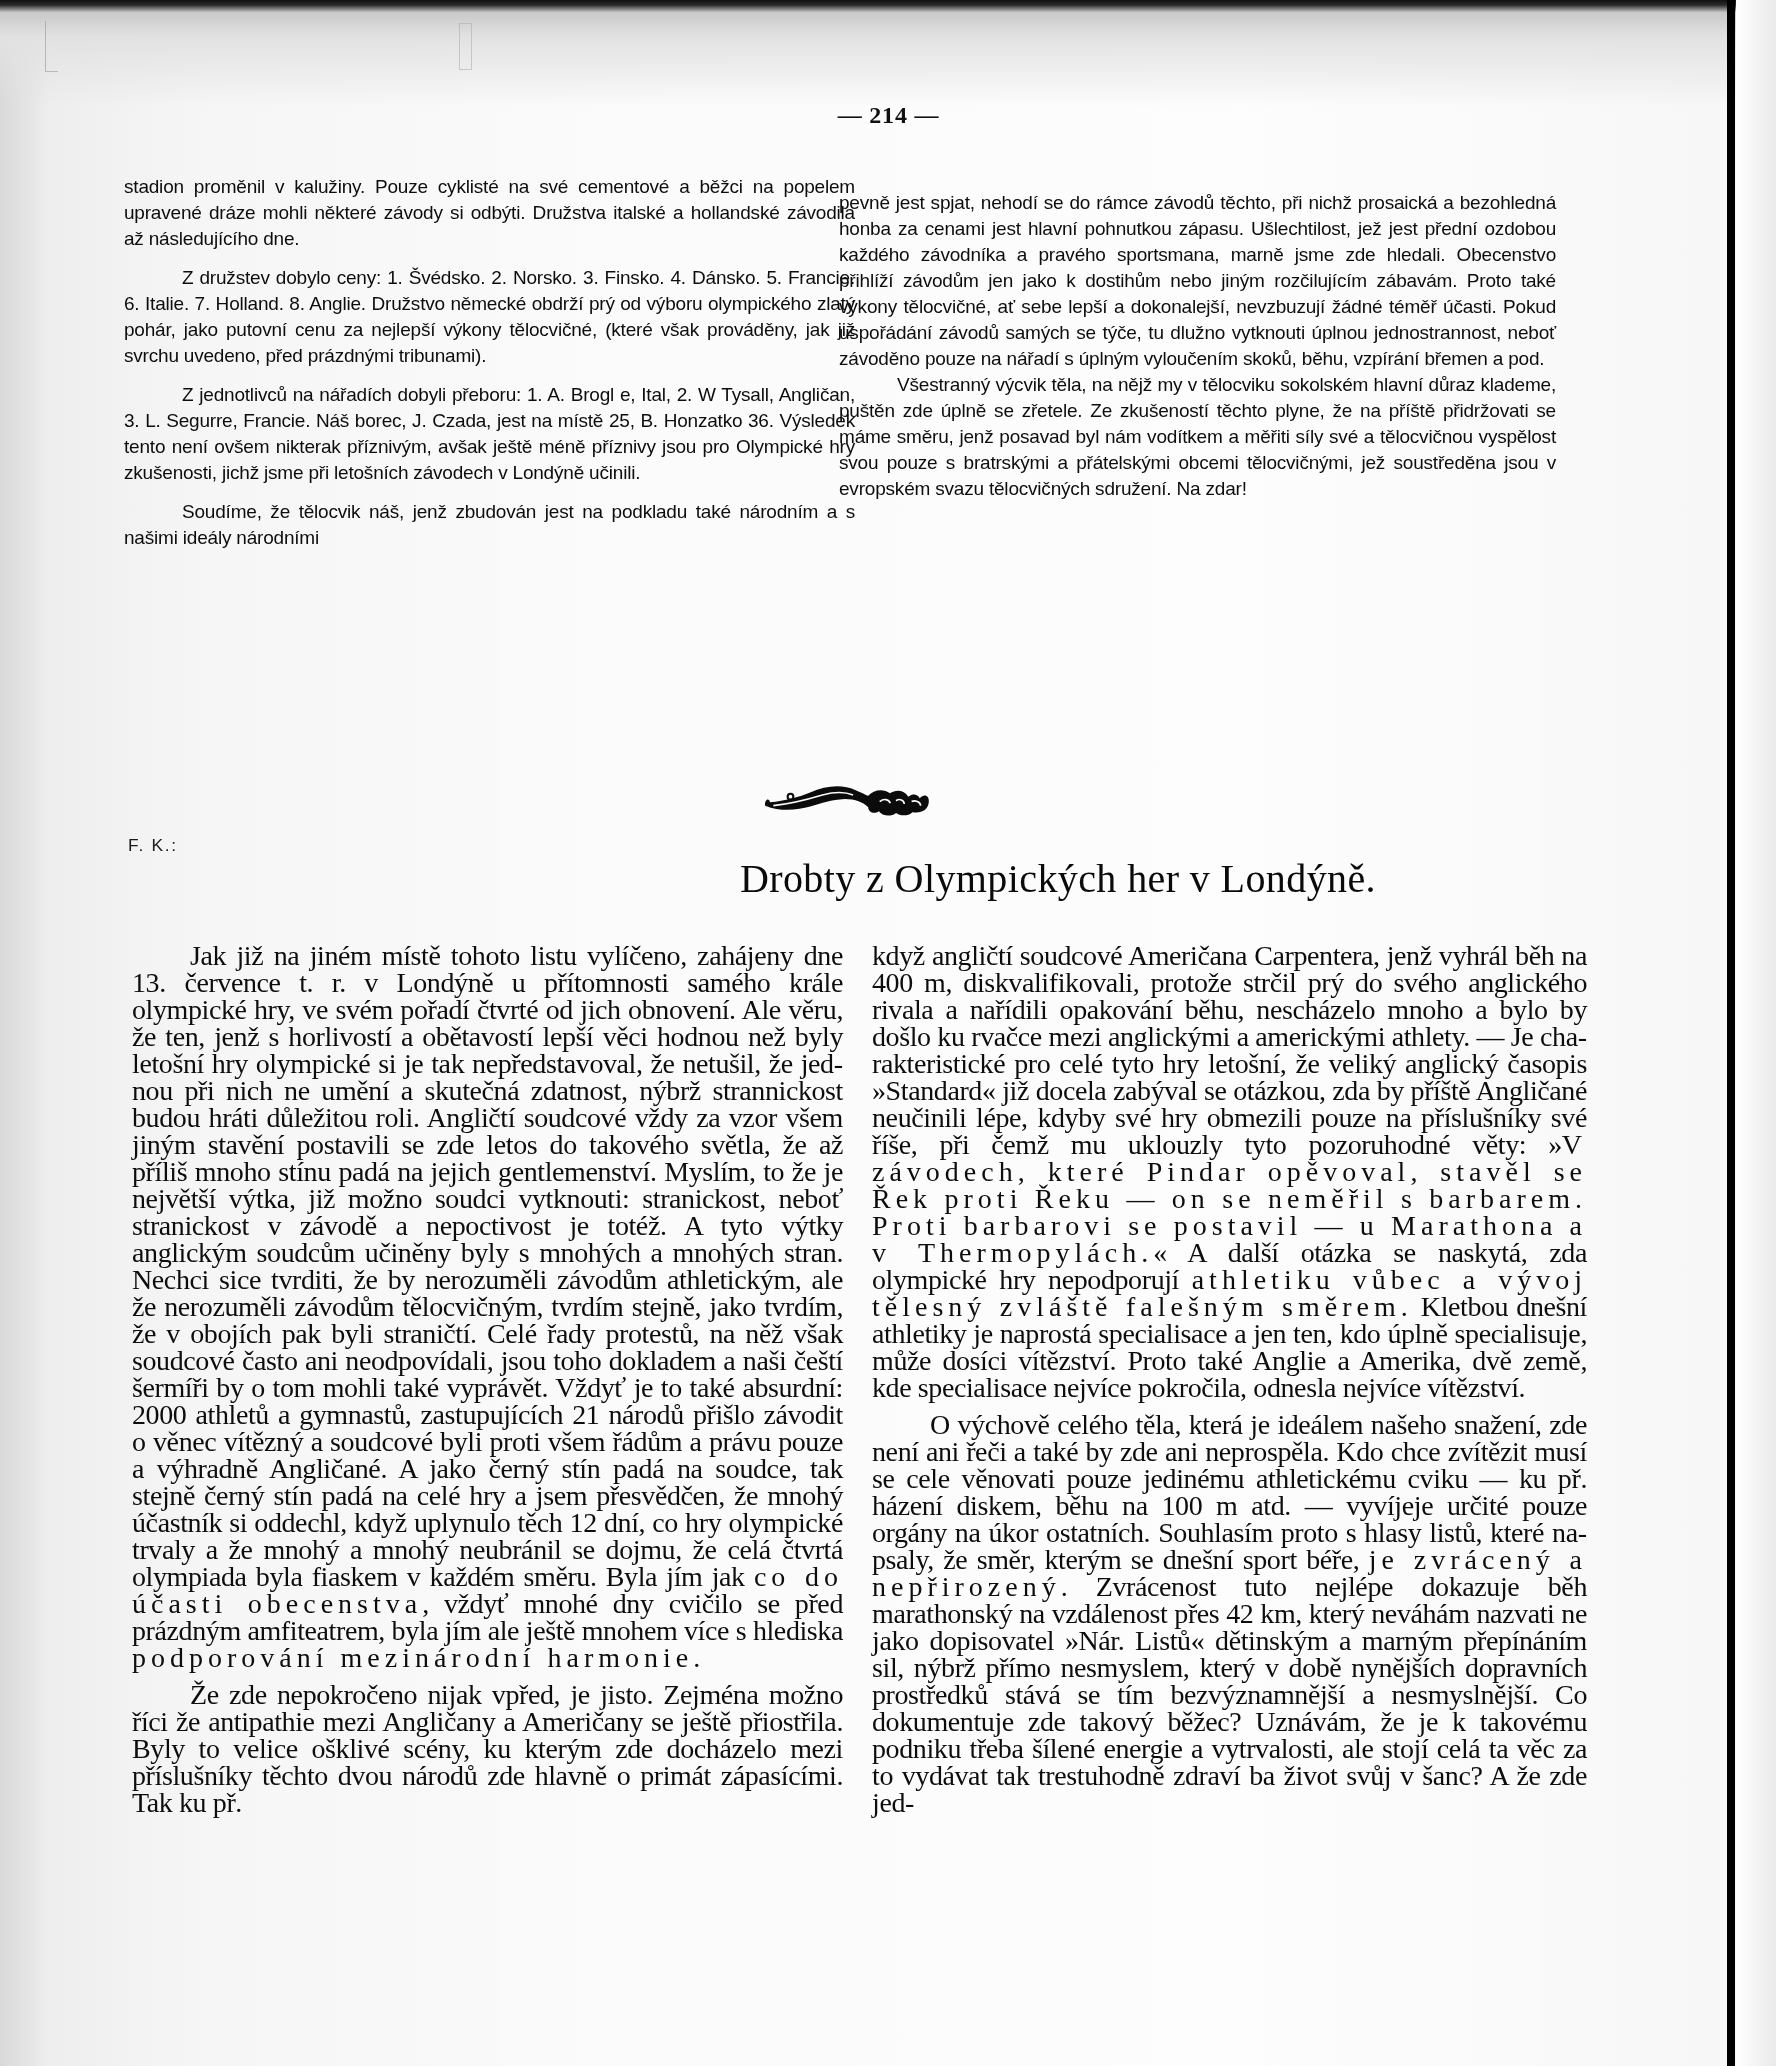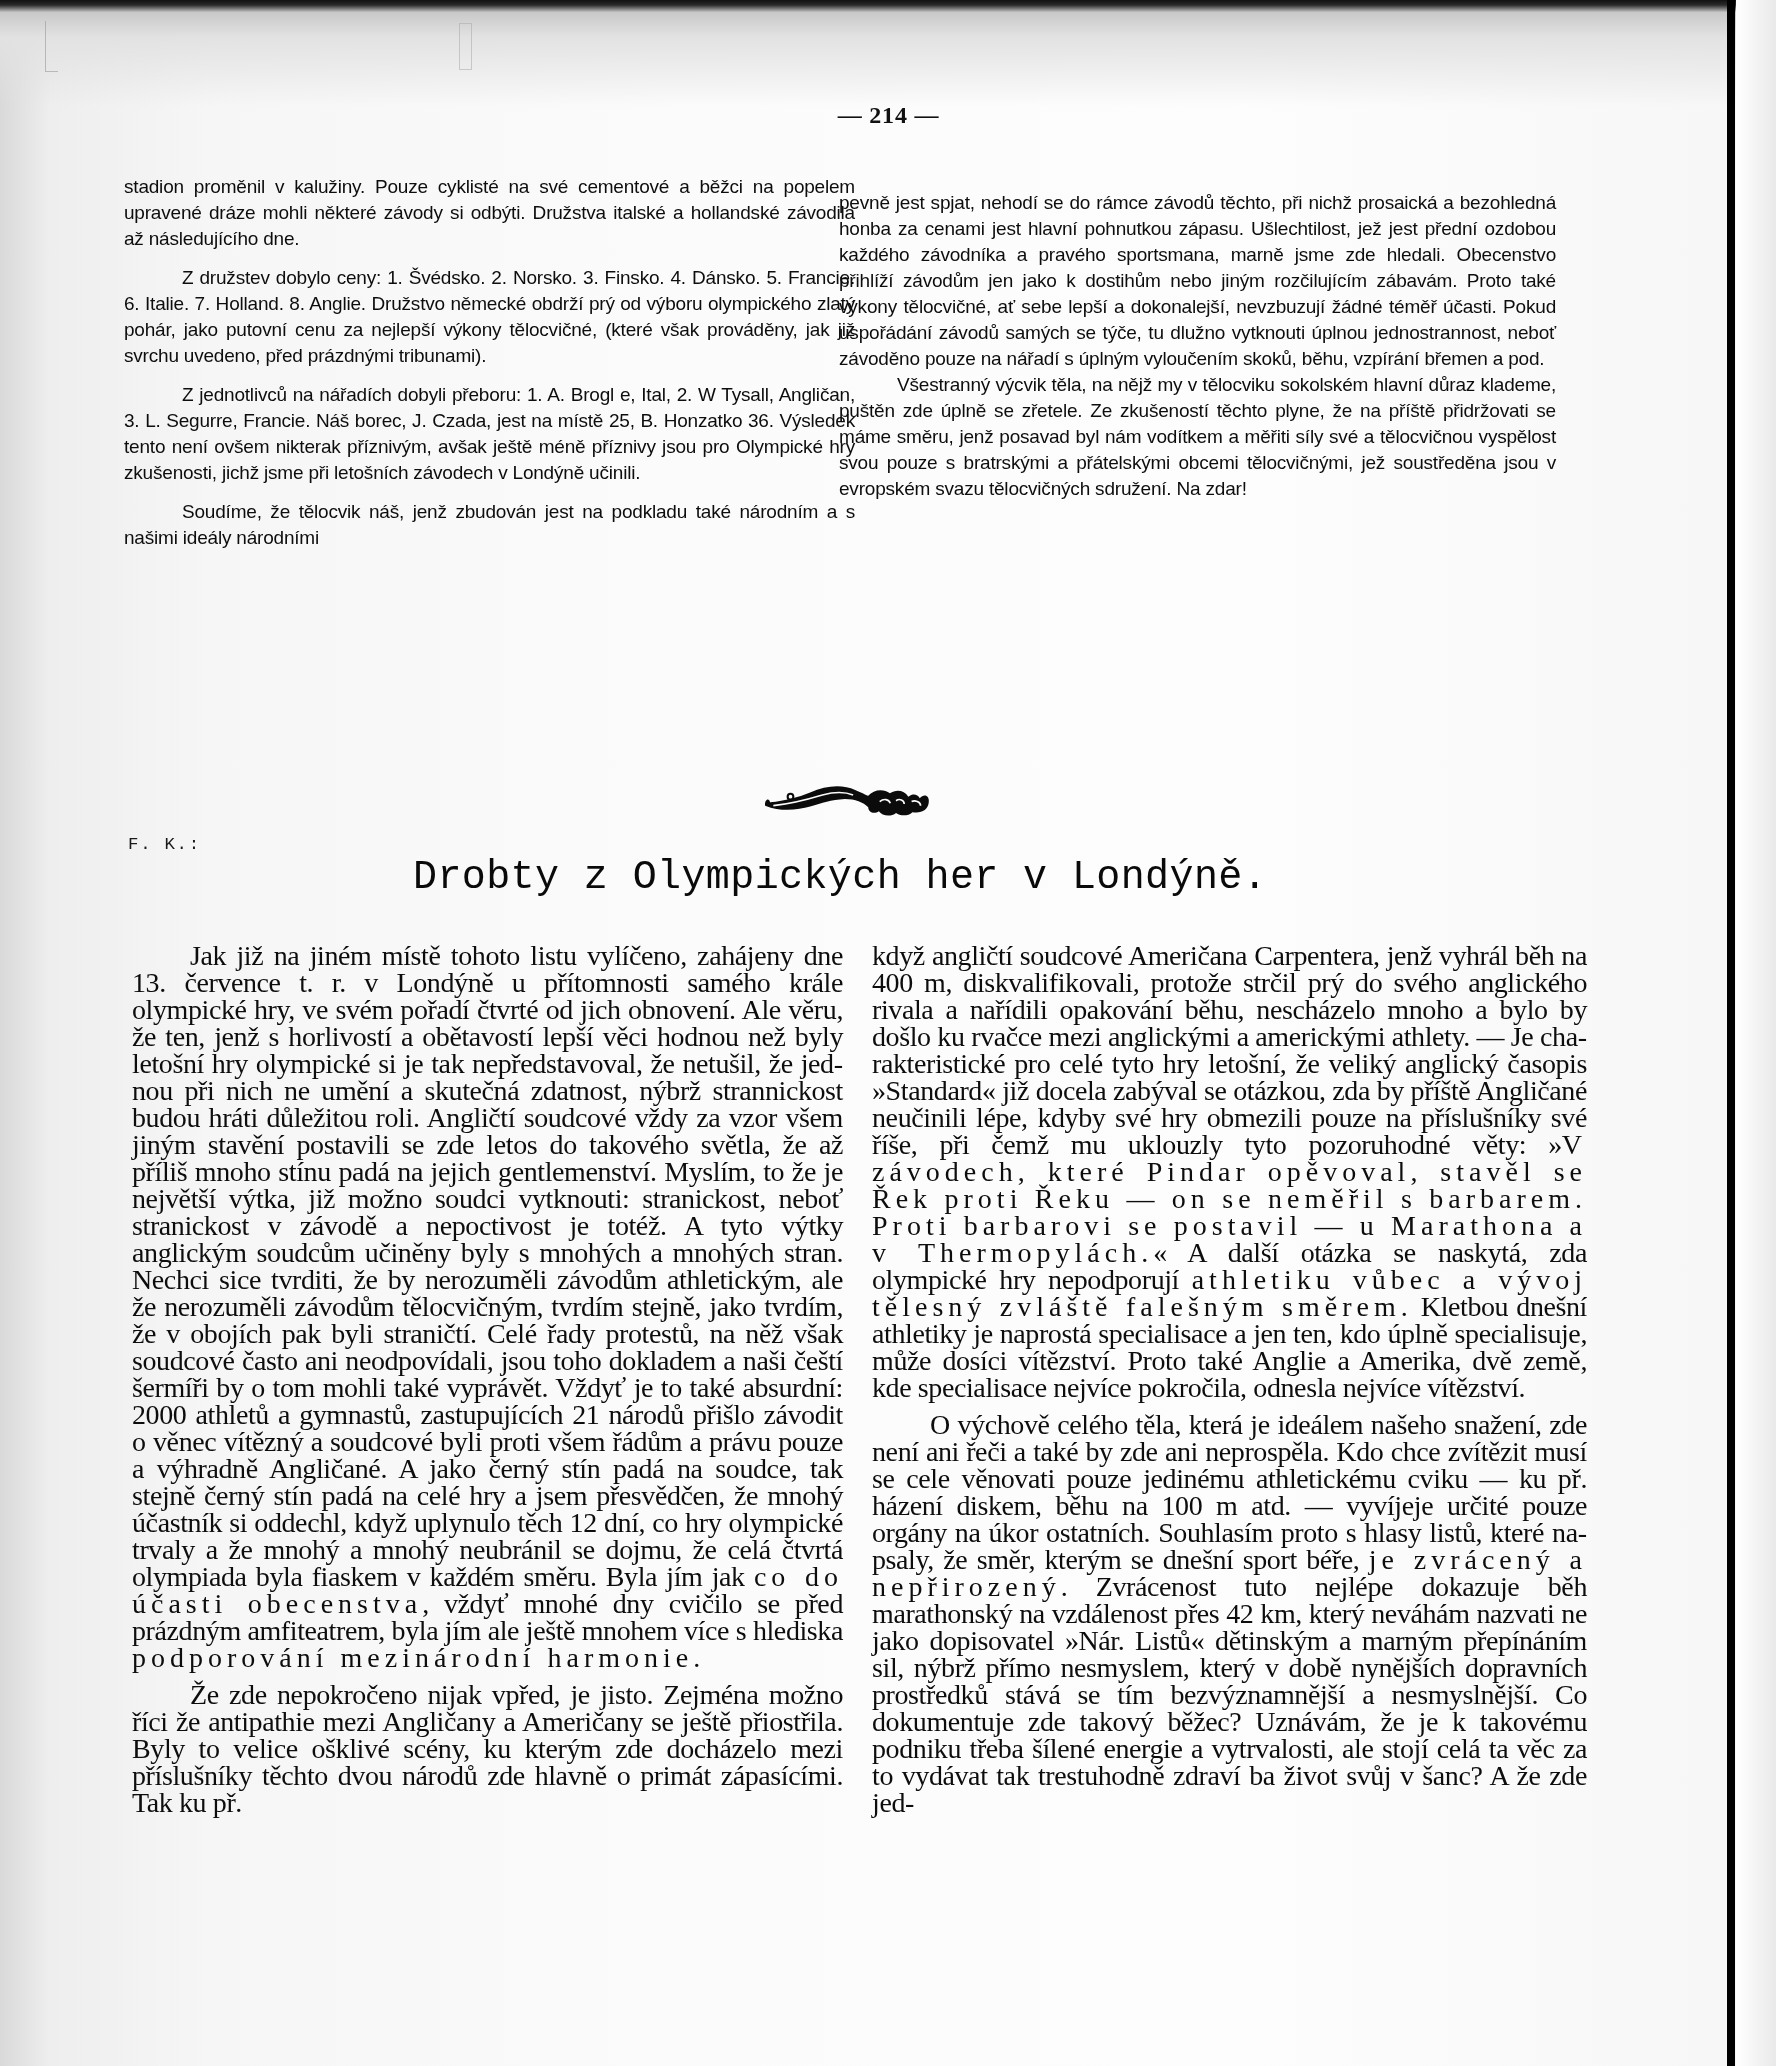--- a/index.html
+++ b/index.html
@@ -111,33 +111,33 @@
       left: 760px;
       top: 777px;
       width: 178px;
       height: 45px;
     }
 
     .author {
       position: absolute;
       left: 128px;
       top: 835px;
-      font-family: Liberation Mono, monospace;
+      font-family: Liberation Sans, sans-serif;
       font-size: 17.4px;
       color: #1a1a1a;
       letter-spacing: 1.7px;
     }
 
     .headline {
       position: absolute;
-      left: 413px;
+      left: 426px;
       top: 855px;
       width: 950px;
-      text-align: left;
-      font-family: Liberation Mono, monospace;
+      text-align: right;
+      font-family: Liberation Serif, serif;
       font-size: 40px;
       color: #0a0a0a;
       letter-spacing: 0.4px;
     }
 
     
     .lower {
       font-family: "Liberation Serif", serif;
       font-size: 28px;
       line-height: 27px;

